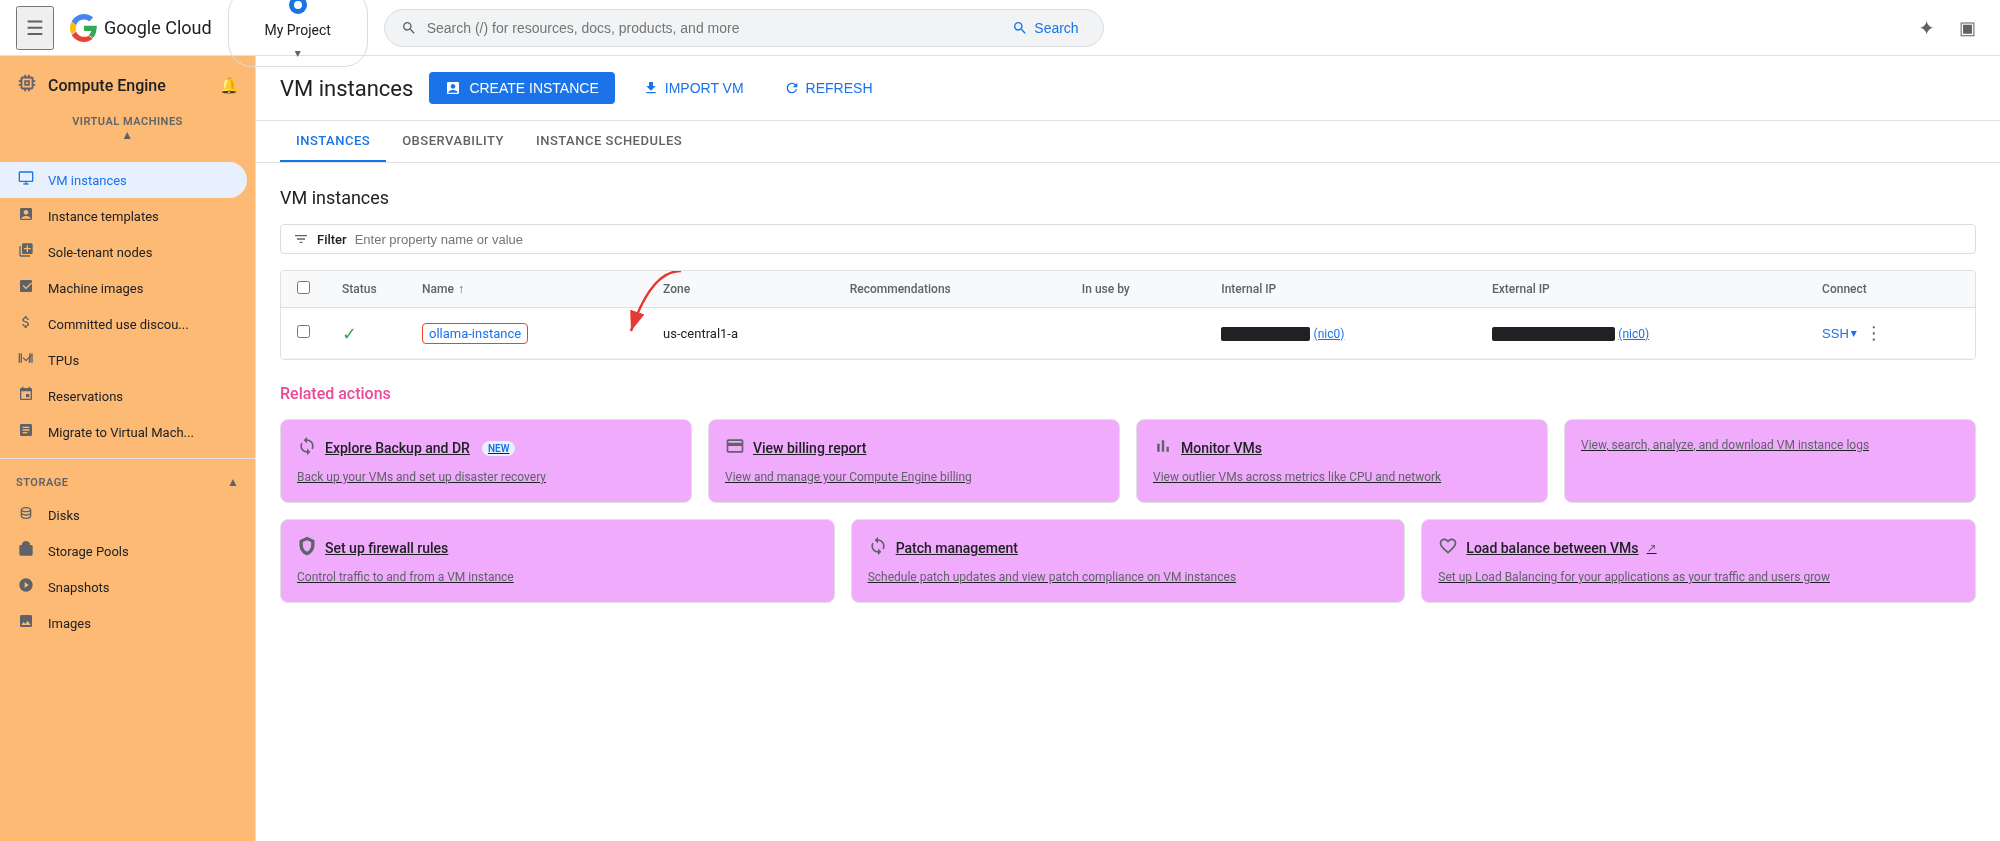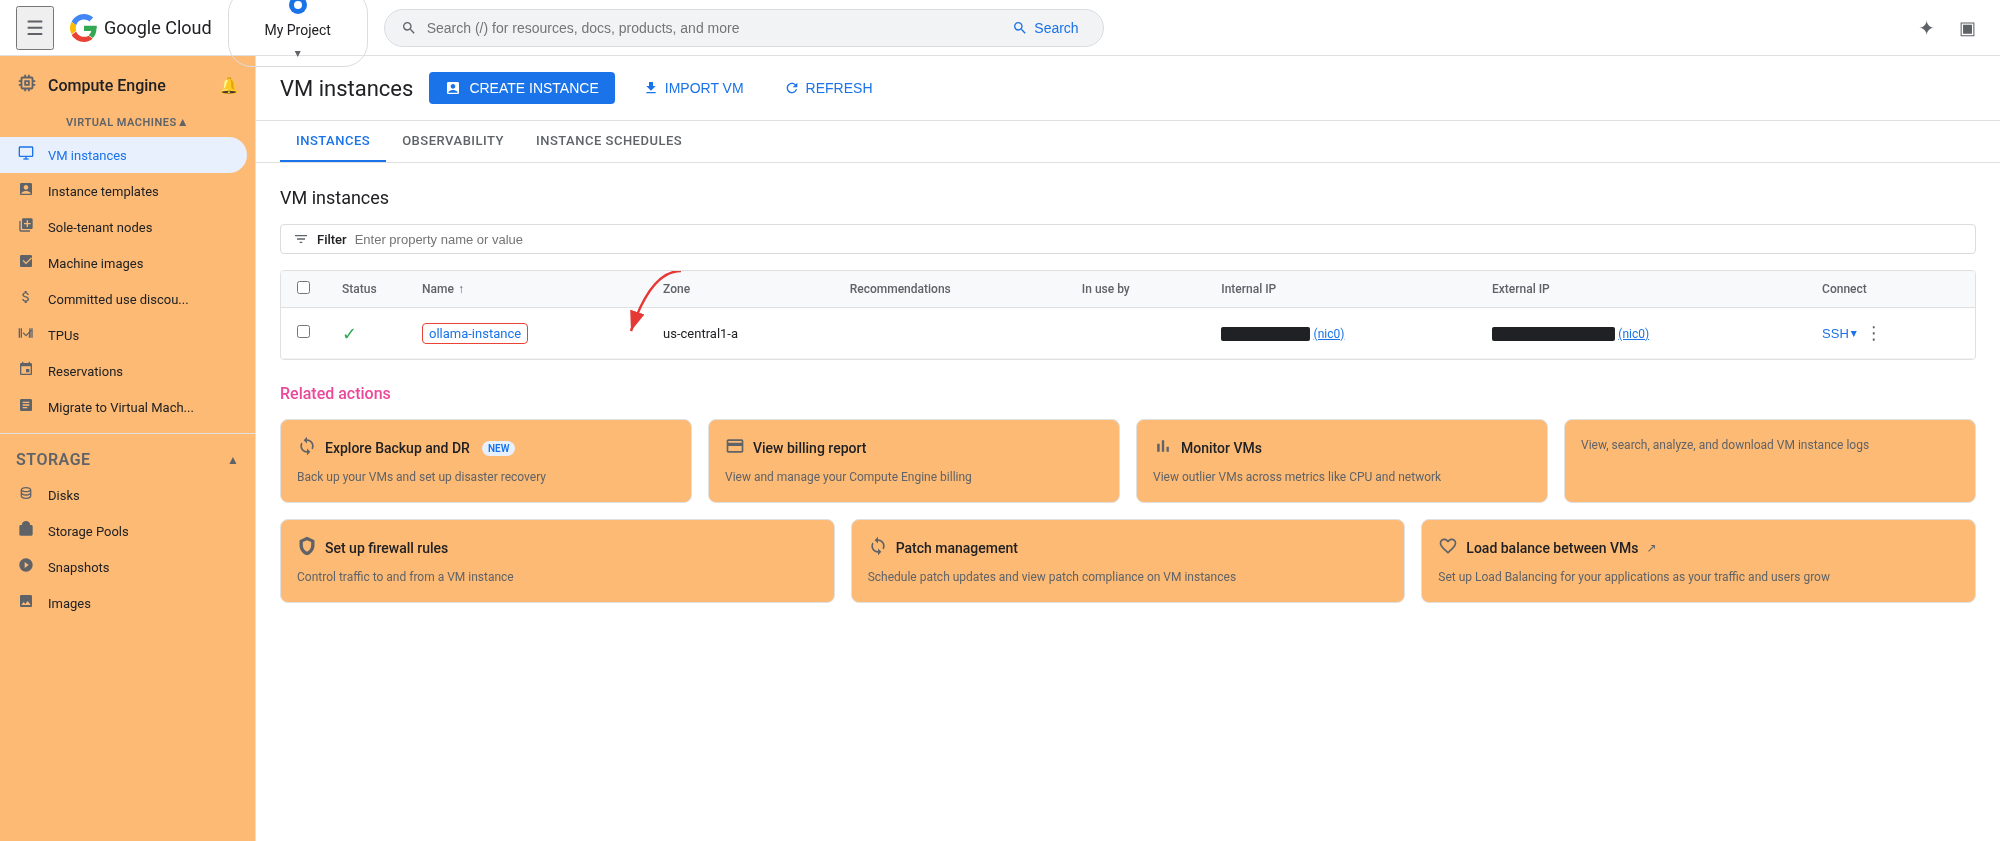--- a/index.html
+++ b/index.html
@@ -21,29 +21,29 @@
 
     
     .layout { display: flex; flex: 1; overflow: hidden; }
 
     
     .sidebar { width: 256px; background: #fdba74; border-right: 1px solid #e0e0e0; overflow-y: auto; flex-shrink: 0; padding-bottom: 16px; }
     .sidebar-header { display: flex; align-items: center; gap: 10px; padding: 16px 16px 8px; }
     .sidebar-header-icon { color: #5f6368; font-size: 20px; }
     .sidebar-title { font-size: 16px; font-weight: 500; color: #202124; }
     .sidebar-bell { color: #5f6368; font-size: 16px; cursor: pointer; margin-left: auto; }
-    .sidebar-section-label { font-size: 11px; font-weight: 600; color: #5f6368; padding: 8px 16px 8px; text-transform: uppercase; letter-spacing: 0.5px; display: flex; align-items: center; justify-content: center; }
+    .sidebar-section-label { font-size: 11px; font-weight: 600; color: #5f6368; padding: 8px 16px 20px; text-transform: uppercase; letter-spacing: 0.5px; display: flex; align-items: center; justify-content: space-between; flex-direction: column; }
     .sidebar-item { display: flex; align-items: center; gap: 12px; padding: 8px 16px; cursor: pointer; color: #202124; font-size: 13px; border-radius: 0 24px 24px 0; margin-right: 8px; }
     .sidebar-item.active { background: #e8f0fe; color: #1a73e8; }
     .sidebar-item.active .sidebar-item-icon { color: #1a73e8; }
     .sidebar-item-icon { font-size: 16px; color: #5f6368; width: 20px; text-align: center; }
     .sidebar-item-label { font-size: 13px; }
     .sidebar-divider { height: 1px; background: #e0e0e0; margin: 8px 0; }
     .storage-header { display: flex; align-items: center; justify-content: space-between; padding: 8px 16px; cursor: pointer; }
-    .storage-label { font-size: 16px; font-weight: 600; color: #5f6368; text-transform: uppercase; letter-spacing: 0.5px; }
+    .storage-label { font-size: 11px; font-weight: 600; color: #5f6368; text-transform: uppercase; letter-spacing: 0.5px; }
 
     
     .main { flex: 1; overflow-y: auto; background: #fff; }
     .main-header { display: flex; align-items: center; padding: 16px 24px; gap: 16px; border-bottom: 1px solid #e0e0e0; background: #fff; }
     .main-title { font-size: 22px; font-weight: 400; color: #202124; }
     .btn-primary { display: flex; align-items: center; gap: 8px; background: #1a73e8; color: white; border: none; border-radius: 4px; padding: 8px 16px; font-size: 14px; font-weight: 500; cursor: pointer; }
     .btn-secondary { display: flex; align-items: center; gap: 6px; background: none; color: #1a73e8; border: none; padding: 8px 12px; font-size: 14px; font-weight: 500; cursor: pointer; border-radius: 4px; }
 
     
     .tabs { display: flex; border-bottom: 1px solid #e0e0e0; padding: 0 24px; background: #fff; }
@@ -71,21 +71,21 @@
     .status-cell { width: 80px; }
     .status-green { color: #34a853; font-size: 18px; }
     .instance-link { color: #1a73e8; text-decoration: none; border: 1.5px solid #ea4335; border-radius: 4px; padding: 2px 6px; }
     .nic-link { color: #1a73e8; font-size: 12px; }
     .ssh-btn { display: flex; align-items: center; gap: 2px; color: #1a73e8; background: none; border: none; cursor: pointer; font-size: 13px; font-weight: 500; }
     .more-btn { background: none; border: none; cursor: pointer; color: #5f6368; font-size: 18px; padding: 4px; }
 
     
     .related-actions-title { font-size: 16px; font-weight: 500; color: #ec4899; margin: 24px 0 16px; }
     .actions-grid { display: grid; grid-template-columns: repeat(4, 1fr); gap: 16px; margin-bottom: 16px; }
-    .action-card { border: 1px solid #e0e0e0; border-radius: 8px; padding: 16px; cursor: pointer; background: #fdba74; }
+    .action-card { border: 1px solid #e0e0e0; border-radius: 8px; padding: 16px; cursor: pointer; background: #f0abfc; text-decoration: underline; }
     .action-card-header { display: flex; align-items: center; gap: 8px; margin-bottom: 8px; }
     .action-card-icon { font-size: 18px; color: #5f6368; }
     .action-card-title { font-size: 14px; font-weight: 500; color: #202124; }
     .action-card-desc { font-size: 12px; color: #5f6368; line-height: 1.5; }
     .new-badge { background: #e8f0fe; color: #1a73e8; font-size: 10px; font-weight: 600; padding: 2px 6px; border-radius: 10px; margin-left: 4px; }
     .actions-grid-2 { display: grid; grid-template-columns: repeat(3, 1fr); gap: 16px; }
 
     
     .ip-redacted { display: inline-block; background: #202124; color: transparent; border-radius: 2px; font-size: 12px; padding: 0 2px; user-select: none; }
   </style>

